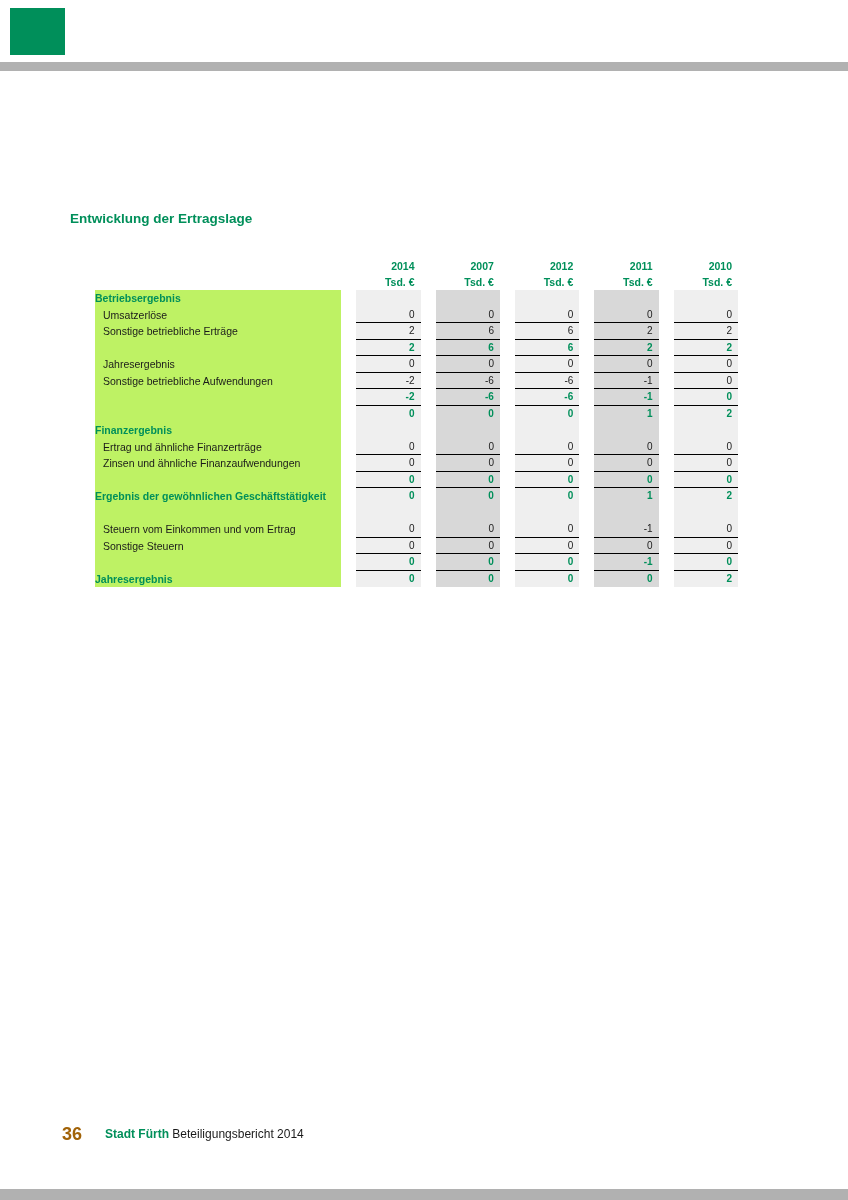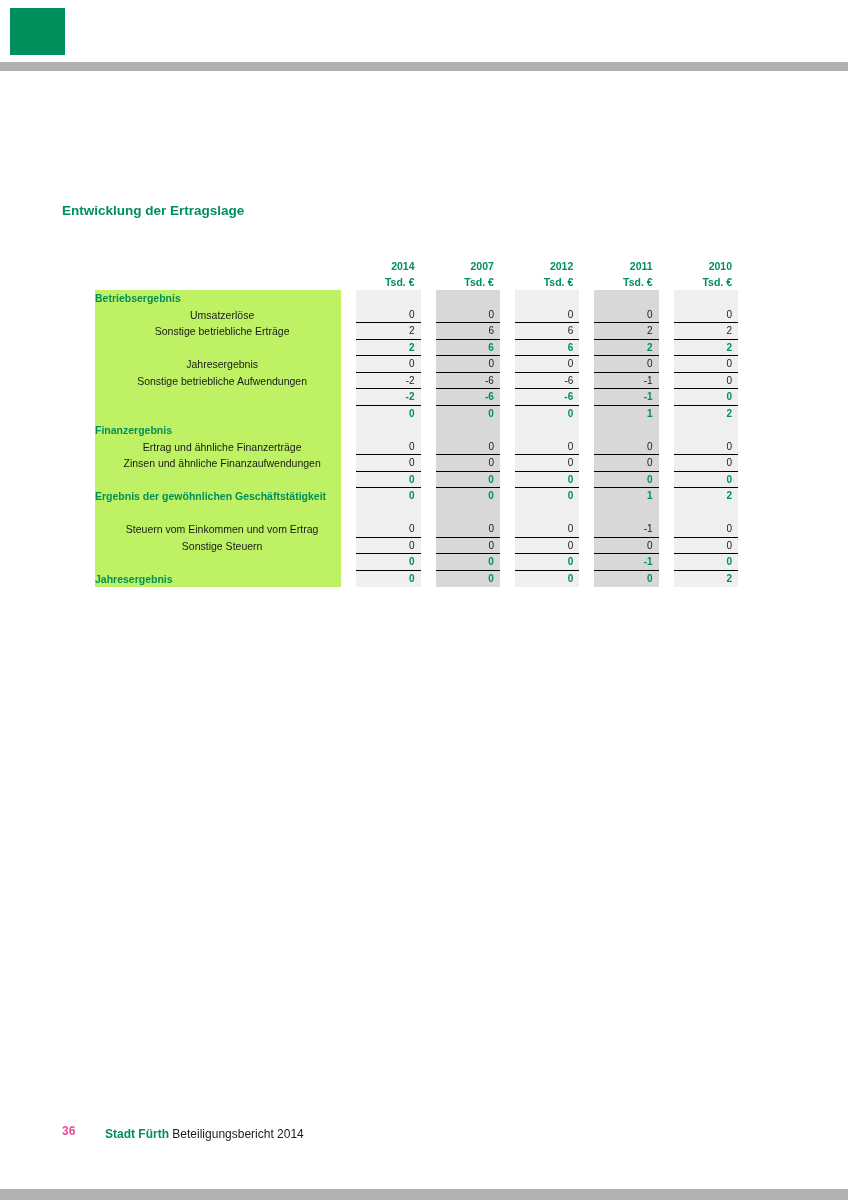--- a/index.html
+++ b/index.html
@@ -4,47 +4,47 @@
 <style>
   html,body{margin:0;padding:0;}
   body{
     width:848px;height:1200px;position:relative;background:#ffffff;
     font-family:"Liberation Sans", sans-serif;color:#1a1a1a;overflow:hidden;
   }
   .green-square{position:absolute;left:10px;top:8px;width:55px;height:47px;background:#008F5A;}
   .top-band{position:absolute;left:0;top:62px;width:848px;height:9px;background:#b1b1b1;}
   .bottom-band{position:absolute;left:0;top:1189px;width:848px;height:11px;background:#b1b1b1;}
   .title{
-    position:absolute;left:62px;top:203px;margin:0;
+    position:absolute;left:62px;top:203px;margin:8px;
     font-size:13.5px;font-weight:700;color:#008F5A;
   }
   .table{position:absolute;left:95px;top:258px;width:643px;}
   .row{display:flex;height:16.5px;line-height:16.5px;}
   .hrow{height:16px;line-height:16px;}
   .cell-label{
     width:253px;font-size:10.5px;box-sizing:border-box;
     white-space:nowrap;overflow:hidden;
   }
   .row.data .cell-label{background:#bef264;}
   .cell{
     width:66px;margin-left:15px;text-align:right;padding-right:6px;
     box-sizing:border-box;font-size:10px;white-space:nowrap;
   }
   .cell:first-of-type{margin-left:15px;}
   .col-light{background:#efefef;}
   .col-dark{background:#d8d8d8;}
   .hd{color:#008F5A;font-weight:700;font-size:10.5px;background:transparent;}
   .lbl-section{color:#008F5A;font-weight:700;}
-  .lbl-item{padding-left:8px;text-align:center;}
+  .lbl-item{padding-left:8px;}
   .val-plain{color:#1a1a1a;}
   .val-green{color:#008F5A;font-weight:700;}
   .u{border-bottom:1px solid #000;}
   .footer-number{
     position:absolute;left:62px;top:1124px;
-    color:#ec4899;font-weight:700;font-size:12px;
+    color:#a16207;font-weight:700;font-size:18px;
   }
   .footer-text{
     position:absolute;left:105px;top:1127px;font-size:12px;color:#1a1a1a;
   }
   .footer-text b{color:#008F5A;font-weight:700;}
 </style>
 </head>
 <body>
 
 <div>

